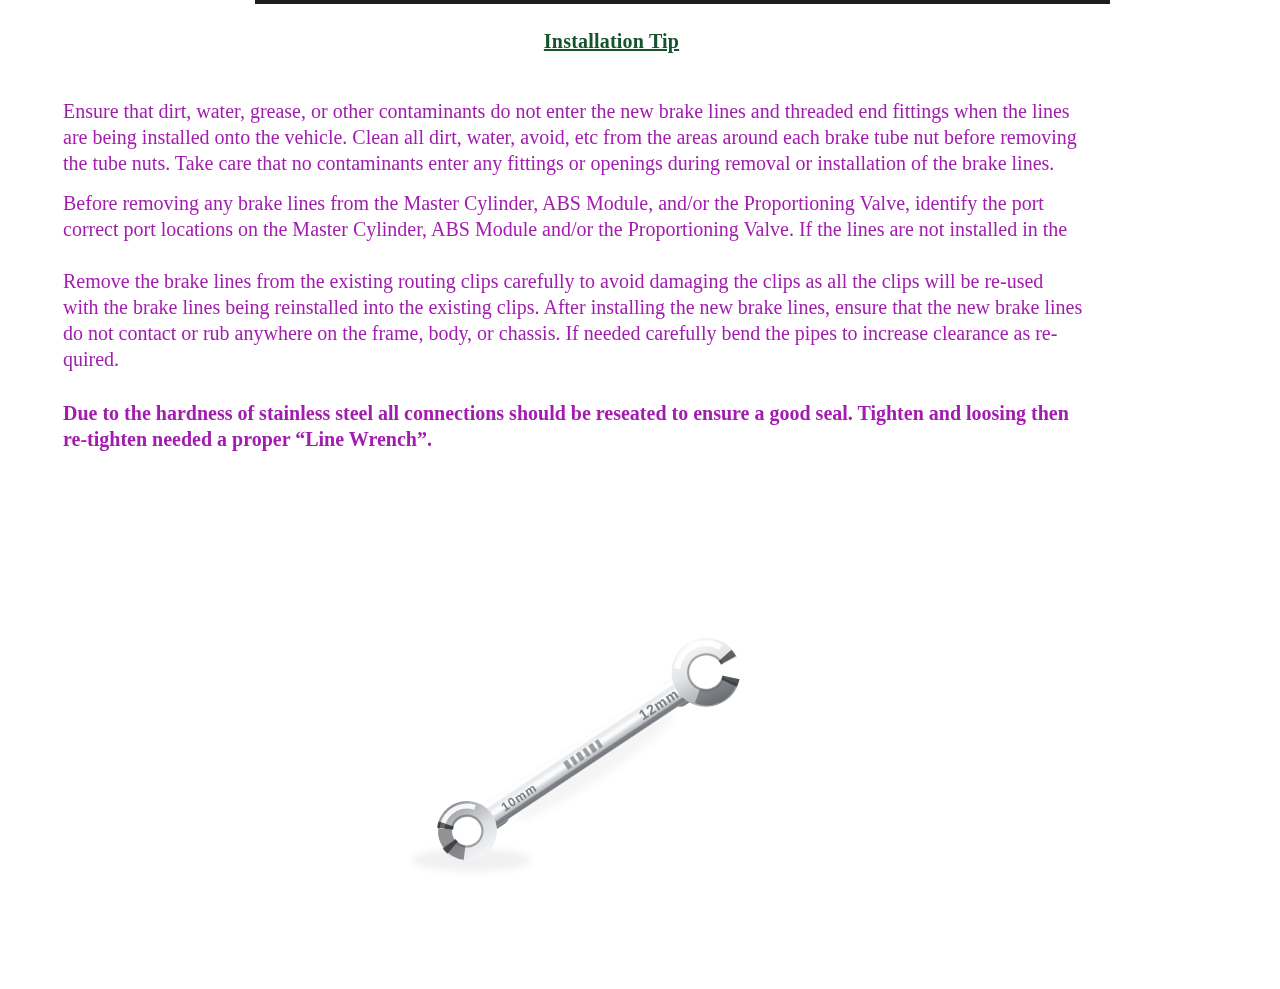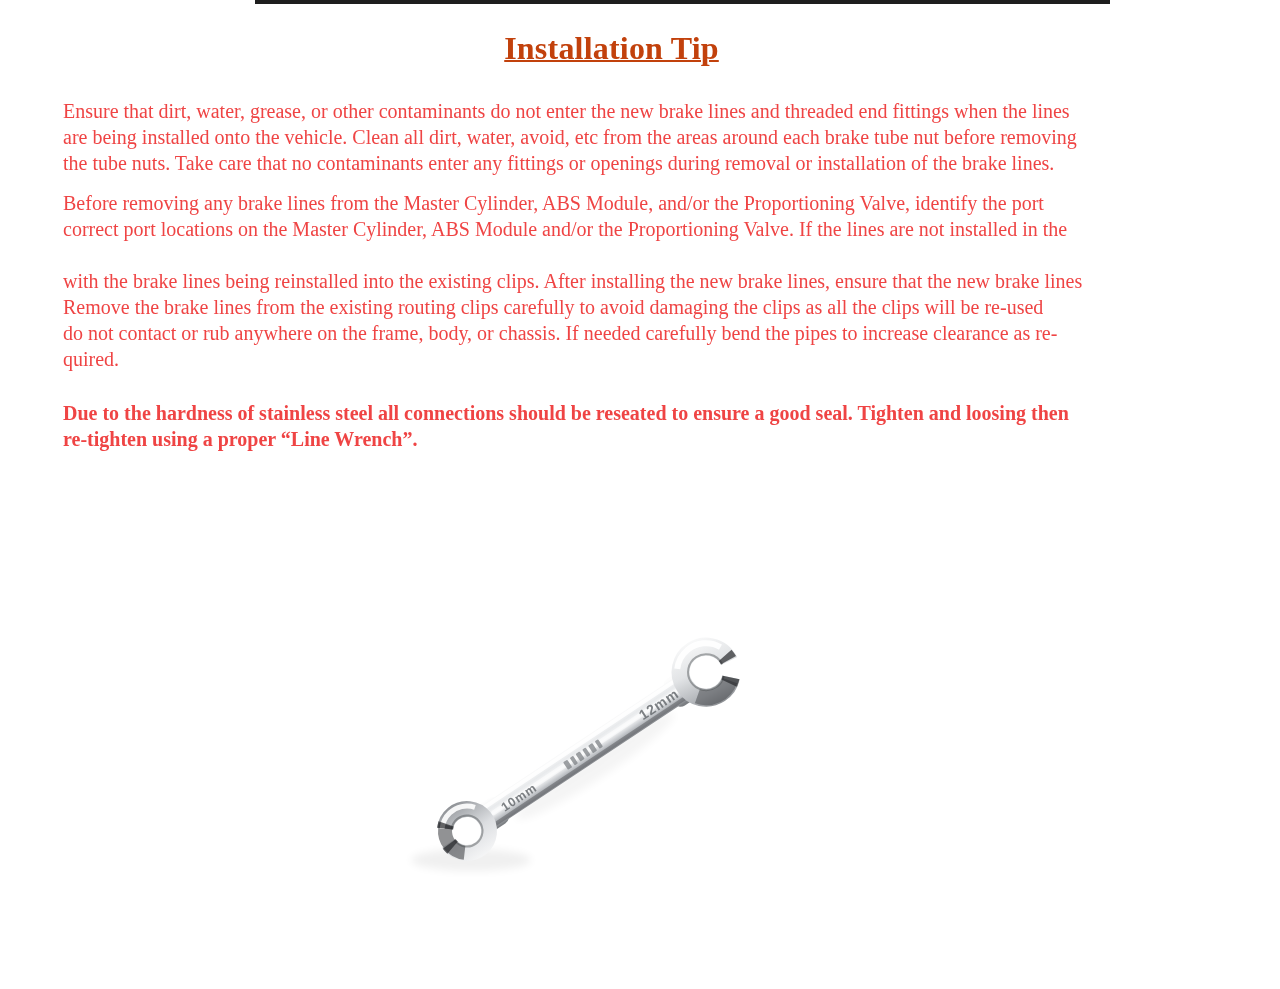--- a/index.html
+++ b/index.html
@@ -7,27 +7,27 @@
     position:relative; width:1280px; height:989px;
     background:#ffffff; overflow:hidden;
     font-family:"Liberation Serif", serif; color:#141414;
   }
   .top-rule {
     position:absolute; left:255px; top:0; width:855px; height:4px;
     background:#1e1e1e;
   }
   .title {
     position:absolute; left:63px; top:30px; width:1097px; margin:0;
-    text-align:center; font-size:32px; font-weight:bold;
+    text-align:center; font-size:20px; font-weight:bold;
     text-decoration:underline; text-decoration-thickness:2px;
-    color:#c2410c; letter-spacing:0.2px;
+    color:#14532d; letter-spacing:0.2px;
   }
   .body-text {
     position:absolute; left:63px; top:98px; width:1157px;
-    font-size:20px; color:#ef4444;
+    font-size:20px; color:#a21caf;
   }
   .para { margin:0; padding:0; }
   .para.p2 { margin-top:14px; }
   .para.p3 { margin-top:26px; }
   .para.p4 { margin-top:28px; font-weight:bold; }
   .ln { display:block; height:26px; line-height:26px; white-space:nowrap; }
   .wrench-figure {
     position:absolute; left:395px; top:598px; width:400px; height:300px; margin:0;
   }
   .stamp-text {
@@ -51,29 +51,29 @@
       <span class="ln">are being installed onto the vehicle. Clean all dirt, water, avoid, etc from the areas around each brake tube nut before removing</span>
       <span class="ln">the tube nuts. Take care that no contaminants enter any fittings or openings during removal or installation of the brake lines.</span>
     </p>
 
     <p class="para p2">
       <span class="ln">Before removing any brake lines from the Master Cylinder, ABS Module, and/or the Proportioning Valve, identify the port</span>
       <span class="ln">correct port locations on the Master Cylinder, ABS Module and/or the Proportioning Valve. If the lines are not installed in the</span>
     </p>
 
     <p class="para p3">
+      <span class="ln">Remove the brake lines from the existing routing clips carefully to avoid damaging the clips as all the clips will be re-used</span>
       <span class="ln">with the brake lines being reinstalled into the existing clips. After installing the new brake lines, ensure that the new brake lines</span>
-      <span class="ln">Remove the brake lines from the existing routing clips carefully to avoid damaging the clips as all the clips will be re-used</span>
       <span class="ln">do not contact or rub anywhere on the frame, body, or chassis. If needed carefully bend the pipes to increase clearance as re-</span>
       <span class="ln">quired.</span>
     </p>
 
     <p class="para p4">
       <span class="ln">Due to the hardness of stainless steel all connections should be reseated to ensure a good seal. Tighten and loosing then</span>
-      <span class="ln">re-tighten using a proper “Line Wrench”.</span>
+      <span class="ln">re-tighten needed a proper “Line Wrench”.</span>
     </p>
 
   </div>
 
   <figure class="wrench-figure">
     <svg viewBox="0 0 400 300" width="400" height="300">
       <defs>
         <linearGradient id="gShaft" gradientUnits="userSpaceOnUse" x1="0" y1="-14" x2="0" y2="14">
           <stop offset="0" stop-color="#fdfdfd"></stop>
           <stop offset="0.3" stop-color="#e8eaec"></stop>

